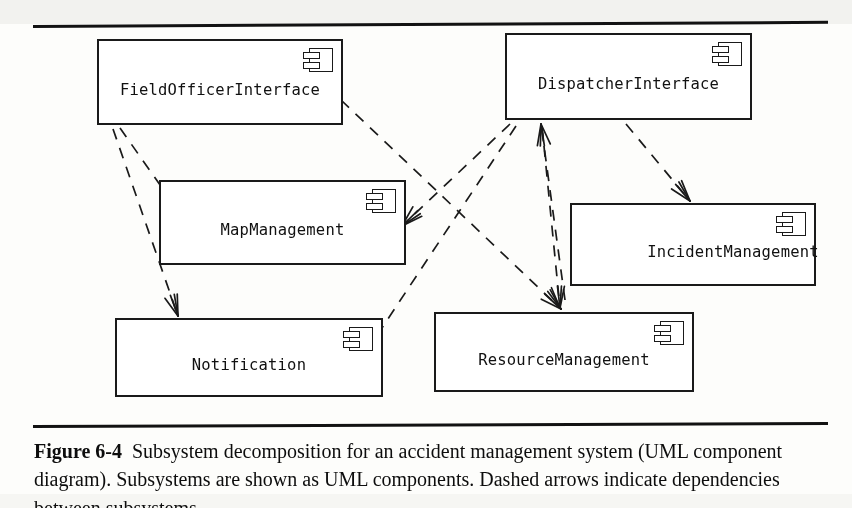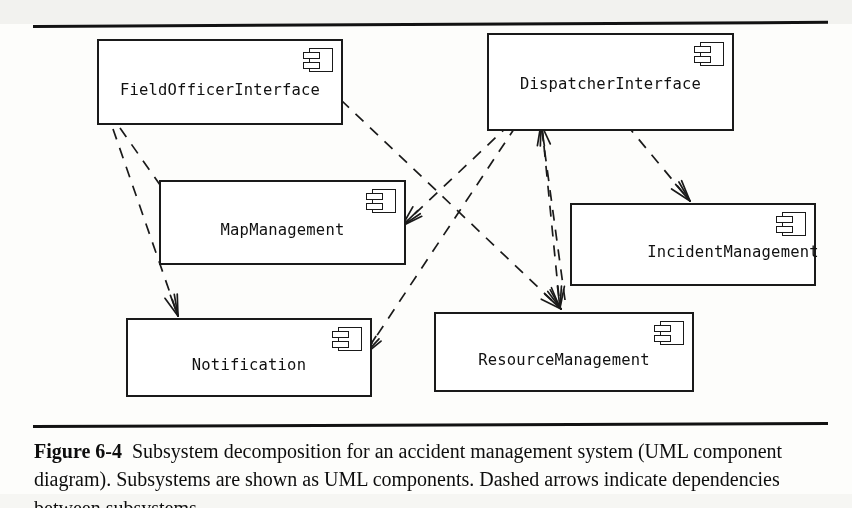--- a/index.html
+++ b/index.html
@@ -193,21 +193,21 @@
       </svg>
 
   <div class="component" style="left: 97px; top: 39px; width: 246px; height: 86px;">
         <div class="component-icon">
           <div class="body"></div>
           <div class="tab tab1"></div>
           <div class="tab tab2"></div>
         </div>
         <div class="component-label" style="top: 40px;">FieldOfficerInterface</div>
       </div>
-      <div class="component" style="left: 487px; top: 33px; width: 247px; height: 98px;">
+      <div class="component" style="left: 505px; top: 33px; width: 247px; height: 87px;">
         <div class="component-icon">
           <div class="body"></div>
           <div class="tab tab1"></div>
           <div class="tab tab2"></div>
         </div>
         <div class="component-label" style="top: 40px;">DispatcherInterface</div>
       </div>
       <div class="component" style="left: 152px; top: 180px; width: 247px; height: 85px; margin-left: 7px;">
         <div class="component-icon">
           <div class="body"></div>
@@ -217,21 +217,21 @@
         <div class="component-label" style="top: 39px;">MapManagement</div>
       </div>
       <div class="component" style="left: 570px; top: 203px; width: 246px; height: 83px;">
         <div class="component-icon">
           <div class="body"></div>
           <div class="tab tab1"></div>
           <div class="tab tab2"></div>
         </div>
         <div class="component-label" style="top: 38px; padding-left: 40px;">IncidentManagement</div>
       </div>
-      <div class="component" style="left: 126px; top: 318px; width: 246px; height: 79px;">
+      <div class="component" style="left: 115px; top: 318px; width: 268px; height: 79px;">
         <div class="component-icon">
           <div class="body"></div>
           <div class="tab tab1"></div>
           <div class="tab tab2"></div>
         </div>
         <div class="component-label" style="top: 36px;">Notification</div>
       </div>
       <div class="component" style="left: 434px; top: 312px; width: 260px; height: 80px;">
         <div class="component-icon">
           <div class="body"></div>

